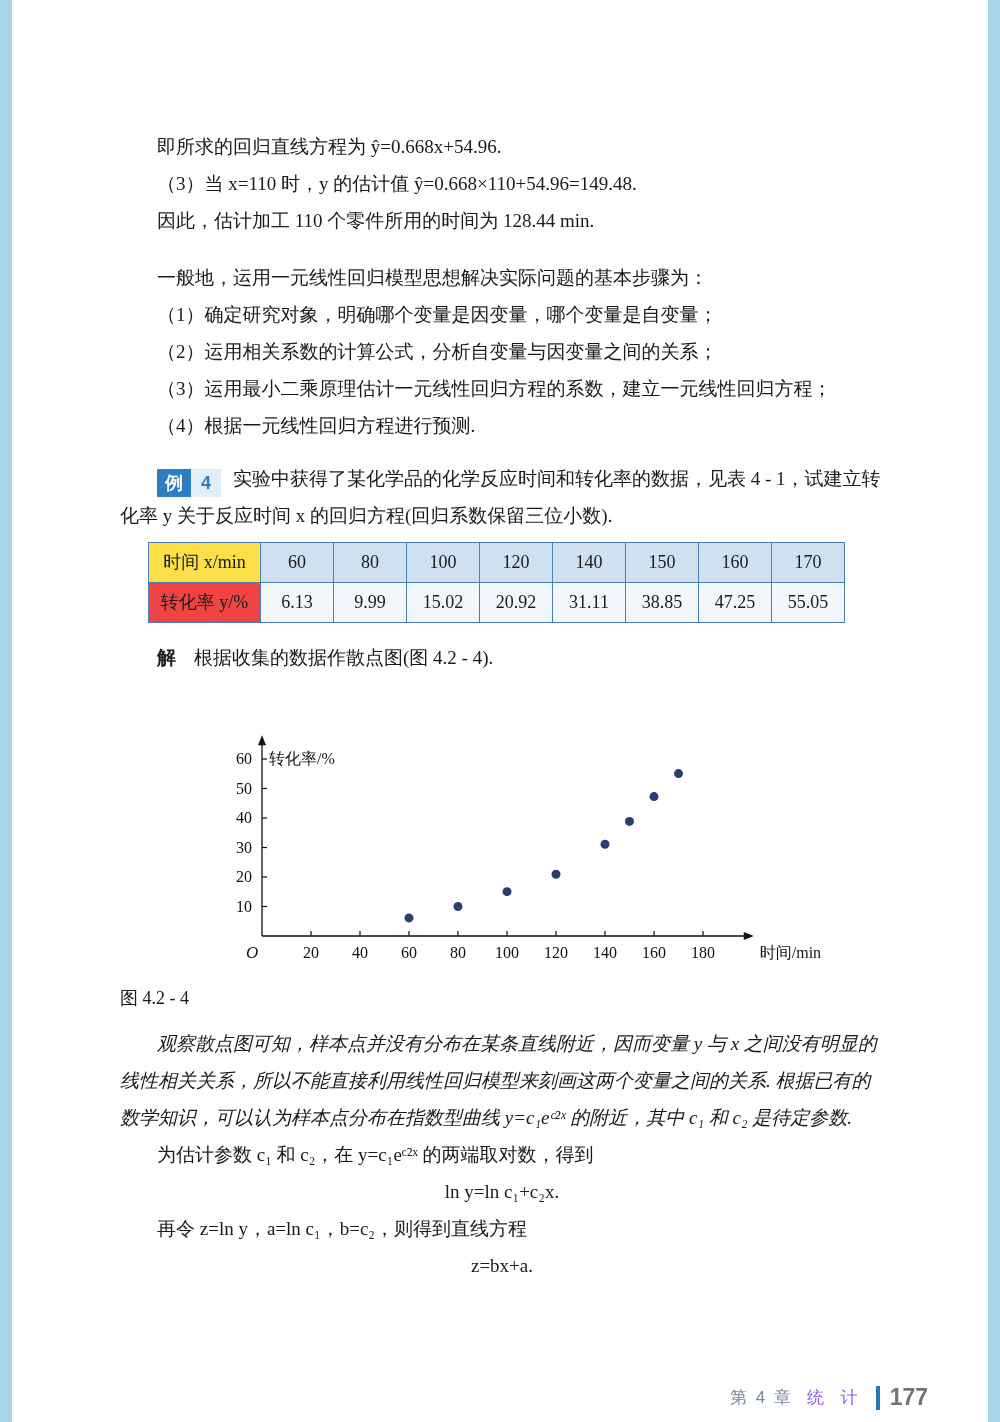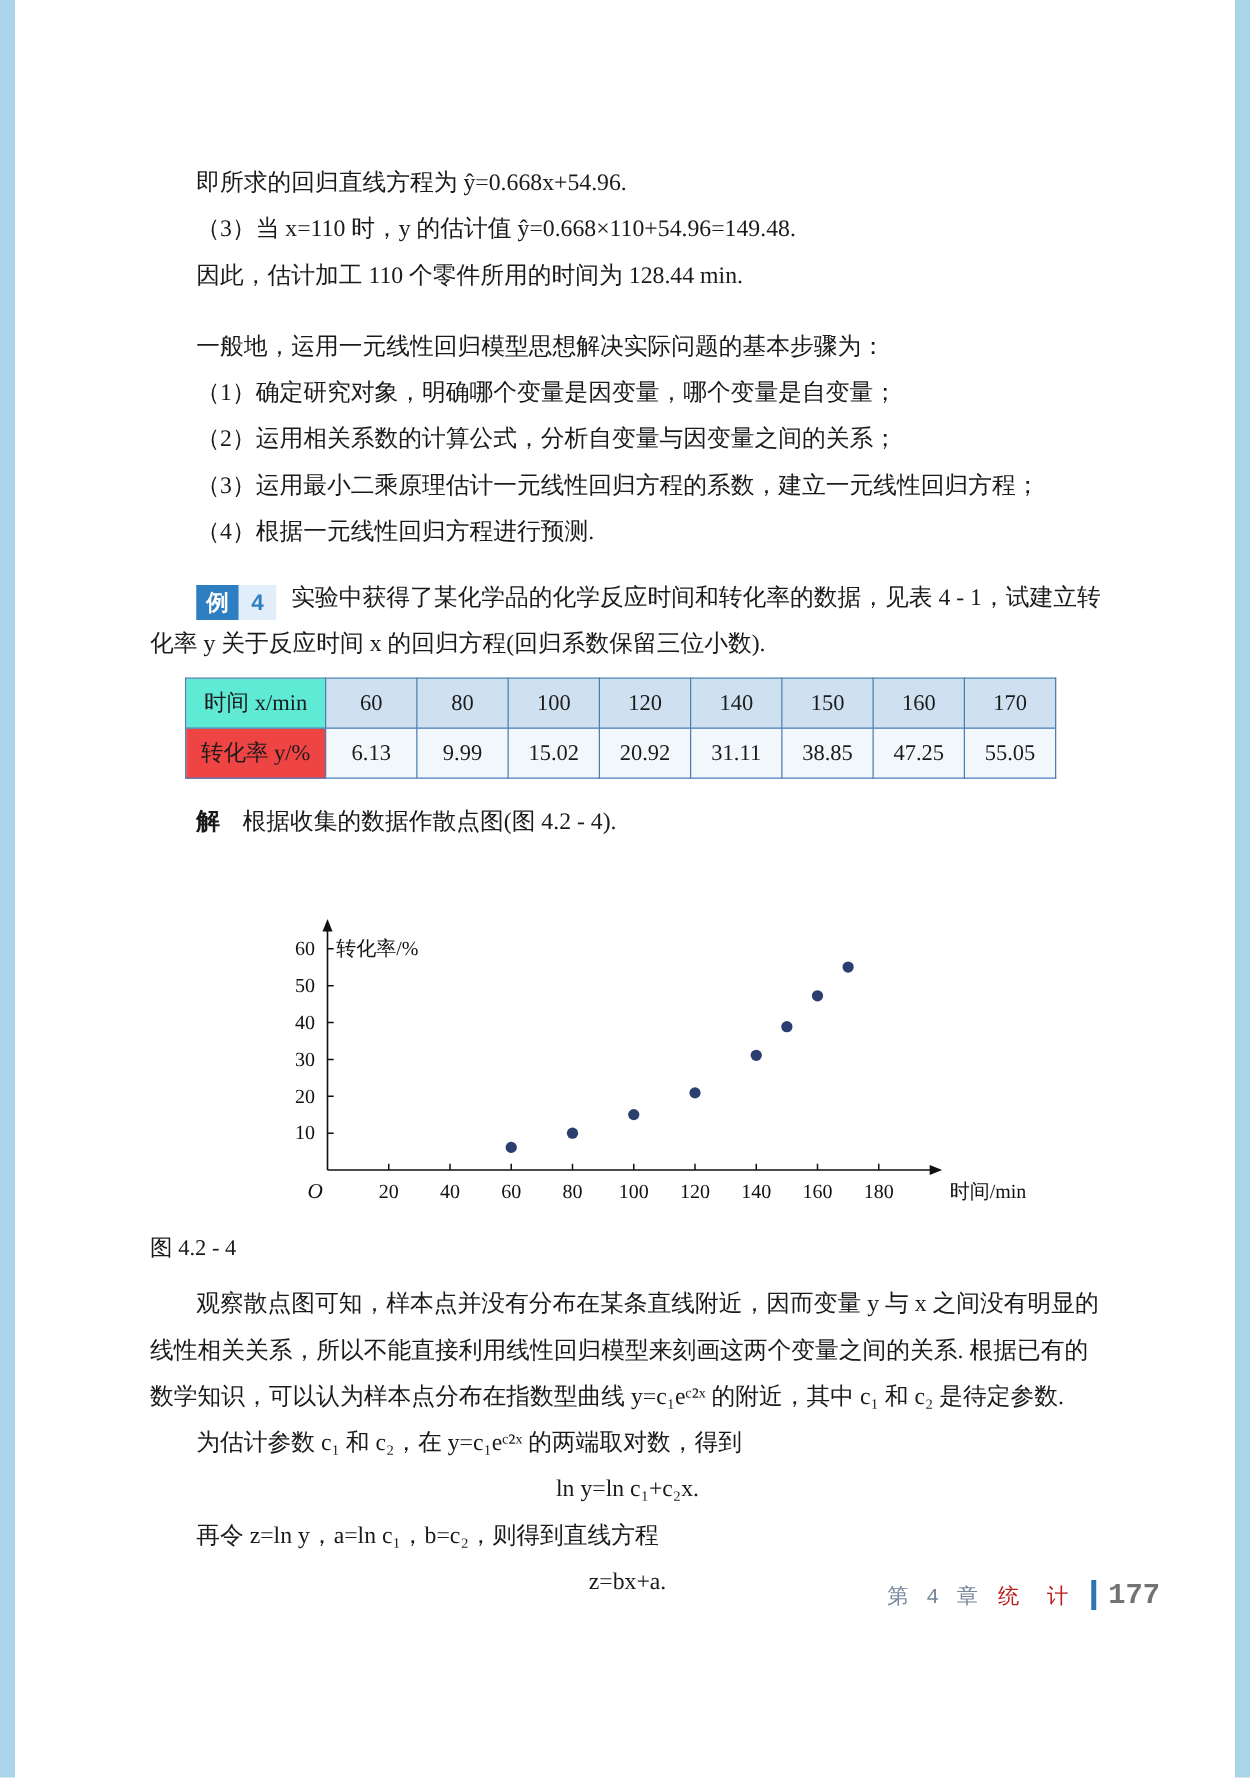--- a/index.html
+++ b/index.html
@@ -18,60 +18,60 @@
   .content {
     position:absolute;
     left:120px; top:128px;
     width:764px;
     font-size:19px;
     line-height:37px;
   }
   .line { white-space:normal; }
   .indent { text-indent:37px; }
   .gap-lg { margin-top:20px; }
-  .gap-sm { margin-top:8px; }
+  .gap-sm { margin-top:8px;font-style:italic; }
 
   
   .example-para { margin-top:16px; }
   .badge { display:inline-flex; vertical-align:-4px; margin-right:12px; margin-left:37px;
            font-family:"Liberation Sans","DejaVu Sans",sans-serif; }
   .badge .b-label { background:#2e7fc1; color:#fff; font-weight:bold; font-size:18px;
                     padding:1px 8px; line-height:26px; }
   .badge .b-num { background:#e2eefa; color:#2e7fc1; font-weight:bold; font-size:18px;
                   padding:1px 10px; line-height:26px; }
 
   
   .table-caption { font-weight:bold; margin-top:14px; margin-left:26px; font-size:18px;
                    font-family:"Liberation Sans","DejaVu Sans",sans-serif; }
   table.data-table { border-collapse:collapse; margin-top:8px; margin-left:28px; }
   table.data-table td, table.data-table th {
     border:1px solid #4a7fb5; text-align:center; font-weight:normal;
     font-size:18px; height:40px; padding:0 6px;
   }
-  table.data-table th { width:112px; background:#5eead4; }
+  table.data-table th { width:112px; background:#fde047; }
   table.data-table td { width:73px; }
   tr.head-row td { background:#cfe0f0; }
   tr.body-row td { background:#f2f7fc; }
   tr.body-row th { background:#ef4444; }
 
   .solution-line { margin-top:16px; text-indent:37px; }
   .solution-label { font-weight:bold; font-family:"Liberation Sans","DejaVu Sans",sans-serif; margin-right:18px; }
 
   .chart-wrap { margin-top:10px; margin-left:92px; height:292px; }
   .figure-caption { margin-top:2px; font-size:18px; }
 
   .formula { text-align:center; }
 
   .footer {
-    position:absolute; top:1263px; right:72px;
+    position:absolute; top:1384px; right:72px;
     display:flex; align-items:center;
-    font-family:Liberation Mono, monospace;
+    font-family:Liberation Sans, sans-serif;
   }
   .footer .chap { color:#76879c; font-size:17px; letter-spacing:2px; margin-right:14px; }
-  .footer .sect { color:#b91c1c; font-size:17px; letter-spacing:6px; margin-right:12px; }
+  .footer .sect { color:#8b5cf6; font-size:17px; letter-spacing:6px; margin-right:12px; }
   .footer .bar { width:4px; height:24px; background:#2e75b6; margin-right:10px; }
   .footer .pnum { color:#737373; font-size:23px; font-weight:bold; }
 </style>
 </head>
 <body>
 
 <div class="edge-strip left"></div>
 <div class="edge-strip right"></div>
 
 <div class="content">

